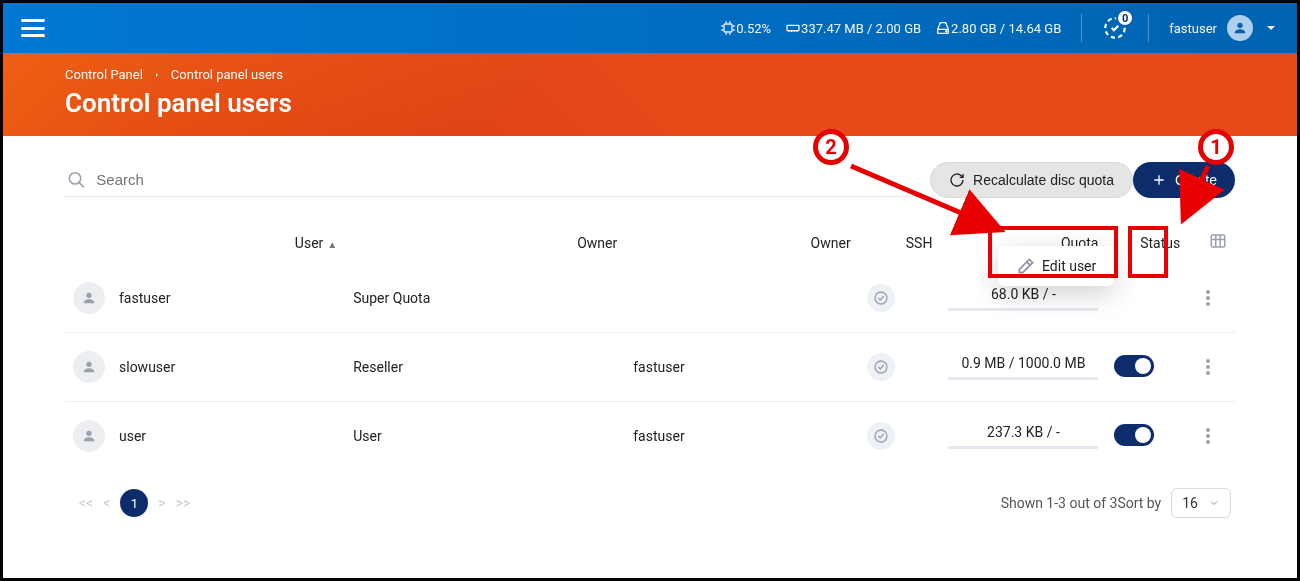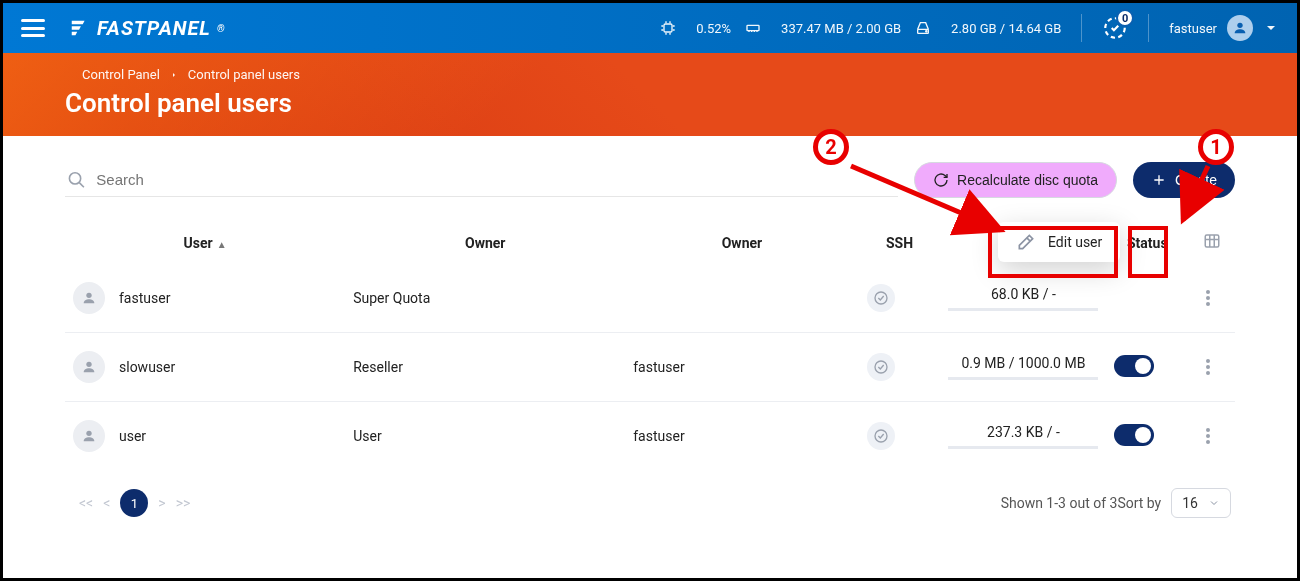--- a/index.html
+++ b/index.html
@@ -23,21 +23,21 @@
   }
   .hamburger {
     width: 24px; height: 18px;
     display: flex; flex-direction: column; justify-content: space-between;
     cursor: pointer;
   }
   .hamburger span { display:block; height:3px; background:#fff; border-radius:2px;}
   .logo { display:flex; align-items:center; gap:6px; font-weight:700; letter-spacing:1px; font-style:italic; font-size:20px; margin-left:10px;}
   .logo-sup { font-size:10px; vertical-align: super; }
   .spacer { flex:1; }
-  .stat { display:flex; align-items:center; gap:20px; opacity:.95; }
+  .stat { display:flex; align-items:center; gap:0; opacity:.95; }
   .stat svg { width:16px; height:16px; }
   .divider-v { width:1px; height:28px; background:rgba(255,255,255,.3); margin:0 6px;}
   .badge-wrap { position:relative; display:flex; align-items:center;}
   .badge {
     position:absolute; top:-6px; right:-6px;
     background:#fff; color:#0a2a66; border-radius:50%;
     width:18px; height:18px; font-size:11px; font-weight:700;
     display:flex; align-items:center; justify-content:center;
     border:2px solid #0a5fb0;
   }
@@ -47,45 +47,45 @@
   }
   
   .hero {
     background:#e64a19;
     background-image:
       linear-gradient(135deg, rgba(255,120,20,.6) 0%, transparent 40%),
       linear-gradient(45deg, rgba(200,40,10,.5) 10%, transparent 50%);
     color:#fff;
     padding: 14px 62px 18px 62px;
   }
-  .crumbs { font-size:13px; opacity:.95; display:flex; gap:10px; align-items:center;margin-left:17px;}
+  .crumbs { font-size:13px; opacity:.95; display:flex; gap:10px; align-items:center;}
   .crumbs a { color:#fff; text-decoration:none;}
   .hero h1 { font-size:26px; font-weight:600; margin-top:6px;}
   
   .content { padding: 26px 62px 10px 62px; position:relative;}
-  .toolbar { display:flex; align-items:center; gap:16px; margin-bottom:24px;}
+  .toolbar { display:flex; align-items:center; margin-bottom:24px;}
   .searchbox {
     display:flex; align-items:center; gap:10px; flex:1;
     border-bottom:1px solid #e6e6e6; padding:6px 2px;
     color:#888;
   }
   .searchbox input {
     border:none; outline:none; font-size:15px; width:100%; color:#333; background:transparent;
   }
   .btn {
     display:inline-flex; align-items:center; gap:8px;
     height:36px; padding:0 18px; border-radius:18px;
     font-size:14px; font-weight:500; cursor:pointer; border:none;
   }
-  .btn-outline { background:#f0abfc; border:1px solid #d6d9e0; color:#222;}
+  .btn-outline { background:#e5e5e5; border:1px solid #d6d9e0; color:#222;}
   .btn-primary { background:#0d2c6c; color:#fff;}
   
   table { width:100%; border-collapse:collapse; }
   thead th {
-    text-align:center; font-weight:700; font-size:14px; color:#222;
+    text-align:right; font-weight:400; font-size:14px; color:#222;
     padding:10px 8px; border-bottom:1px solid transparent;
   }
   tbody td { padding:18px 8px; border-top:1px solid #eceef2; font-size:14px; color:#222; }
   .user-cell { display:flex; align-items:center; gap:14px;}
   .user-avatar {
     width:32px; height:32px; border-radius:50%; background:#eceef2;
     display:flex; align-items:center; justify-content:center; color:#9aa1ad;
   }
   .ssh-badge {
     width:28px; height:28px; border-radius:50%; background:#eef1f6;
@@ -125,27 +125,20 @@
   .arrow-svg { position:absolute; z-index:9; pointer-events:none;}
 </style>
 </head>
 <body>
 
 <div class="topbar">
   <div class="hamburger">
     <span></span>
       <span></span>
       <span></span>
-  </div>
-  <div class="logo">
-    <svg width="22" height="22" viewBox="0 0 24 24" fill="#fff">
-        <path d="M3 4h14l-2 4H3zM3 10h10l-2 4H3zM3 16h6l-2 4H3z"></path>
-      </svg>
-    <span>FASTPANEL</span>
-      <span class="logo-sup">®</span>
   </div>
   <div class="spacer"></div>
   <div class="stat">
     <svg viewBox="0 0 24 24" fill="none" stroke="#fff" stroke-width="2">
         <rect x="6" y="6" width="12" height="12" rx="2"></rect>
         <path d="M9 2v3M15 2v3M9 19v3M15 19v3M2 9h3M2 15h3M19 9h3M19 15h3"></path>
       </svg>
     <span>0.52%</span>
   </div>
   <div class="stat">
@@ -213,21 +206,21 @@
     <defs>
         <marker id="ah1" markerWidth="12" markerHeight="12" refX="9" refY="5" orient="auto">
           <path d="M0 0L10 5L0 10z" fill="#e80000"></path>
         </marker>
       </defs>
     <line x1="40" y1="12" x2="15" y2="66" stroke="#e80000" stroke-width="5" marker-end="url(#ah1)"></line>
   </svg>
   <div class="anno-box" style="left:985px; top:90px; width:130px; height:52px;"></div>
   <div class="anno-box" style="left:1125px; top:90px; width:40px; height:52px;"></div>
 
-  <div class="tooltip-pop" style="left:995px; top:86px;">
+  <div class="tooltip-pop" style="left:995px; top:110px;gap:6px;">
     <svg width="20" height="20" viewBox="0 0 24 24" fill="none" stroke="#8b93a3" stroke-width="2">
         <path d="M4 20h4L20 8l-4-4L4 16v4z"></path>
         <path d="M13 7l4 4"></path>
       </svg>
     <span>Edit user</span>
   </div>
 
   <div class="toolbar">
     <div class="searchbox">
       <svg width="20" height="20" viewBox="0 0 24 24" fill="none" stroke="#9aa1ad" stroke-width="2">

